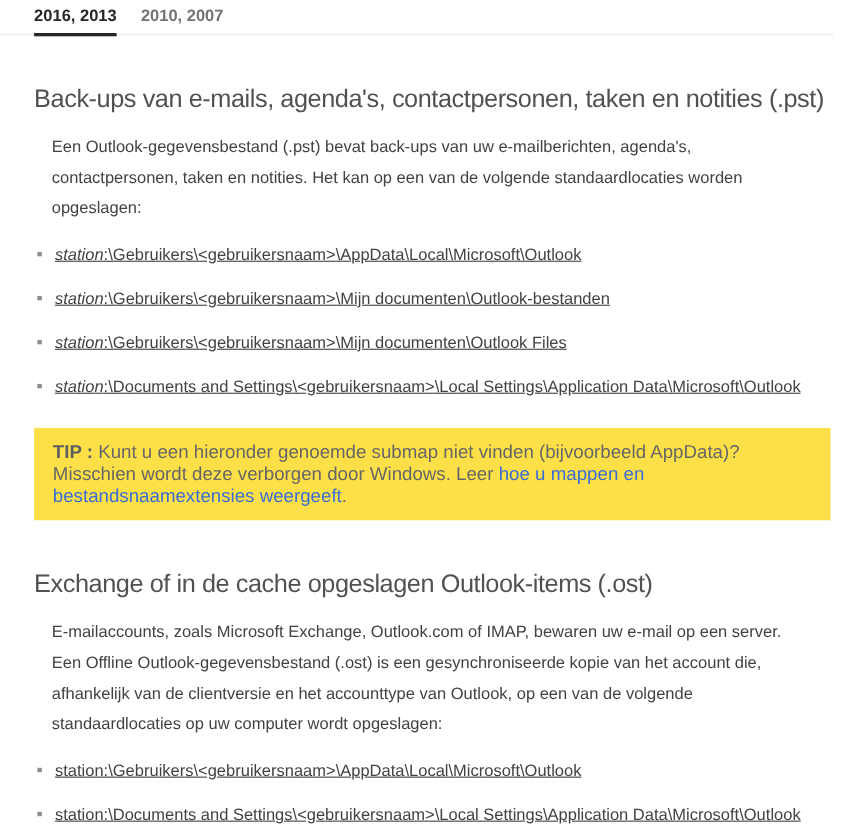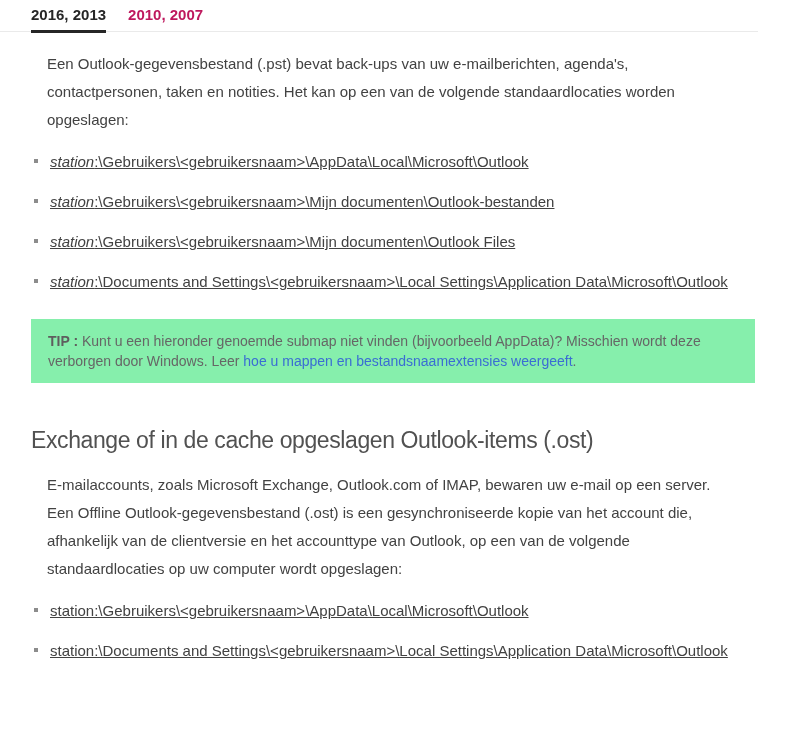--- a/index.html
+++ b/index.html
@@ -14,21 +14,21 @@
   .tabs {
     margin: 0 28px 0 0;
     padding: 6px 0 0 31px;
     border-bottom: 1px solid #eaeaea;
     display: flex;
     gap: 22px;
   }
   .tab {
     font-size: 15px;
     font-weight: 700;
-    color: #be185d;
+    color: #737373;
     padding-bottom: 7px;
     cursor: pointer;
     white-space: nowrap;
   }
   .tab.active {
     color: #262626;
     border-bottom: 3px solid #262626;
     margin-bottom: -2px;
   }
   .content { padding: 0 31px; }
@@ -64,23 +64,23 @@
   }
   .bullet {
     width: 4px; height: 4px;
     background: #8c8c8c;
     margin: 7px 12px 0 3px;
     flex: none;
   }
   ul.italic-prefix .prefix { font-style: italic; }
   .tip {
     margin: 28px 0 0;
-    background: #86efac;
+    background: #fde047;
     padding: 12px 17px;
-    font-size: 14px;
+    font-size: 17px;
     line-height: 20px;
     color: #666666;
   }
   .tip-label { font-weight: 700; color: #5e5e5e; }
   .tip a {
     color: #3a6dd3;
     text-decoration: none;
     cursor: pointer;
   }
 </style>
@@ -89,20 +89,21 @@
 
 <div>
 
   <div class="tabs">
     <div class="tab active">2016, 2013</div>
     <div class="tab">2010, 2007</div>
   </div>
 
   <div class="content">
 
+    <h1 class="section-heading">Back-ups van e-mails, agenda's, contactpersonen, taken en notities (.pst)</h1>
 
     <p class="intro">Een Outlook-gegevensbestand (.pst) bevat back-ups van uw e-mailberichten, agenda's, contactpersonen, taken en notities. Het kan op een van de volgende standaardlocaties worden opgeslagen:</p>
 
     <ul class="paths italic-prefix">
       <li>
           <span class="bullet"></span>
           <span><span class="prefix">station</span><span>:\Gebruikers\&lt;gebruikersnaam&gt;\AppData\Local\Microsoft\Outlook</span></span>
         </li>
       <li>
           <span class="bullet"></span>

